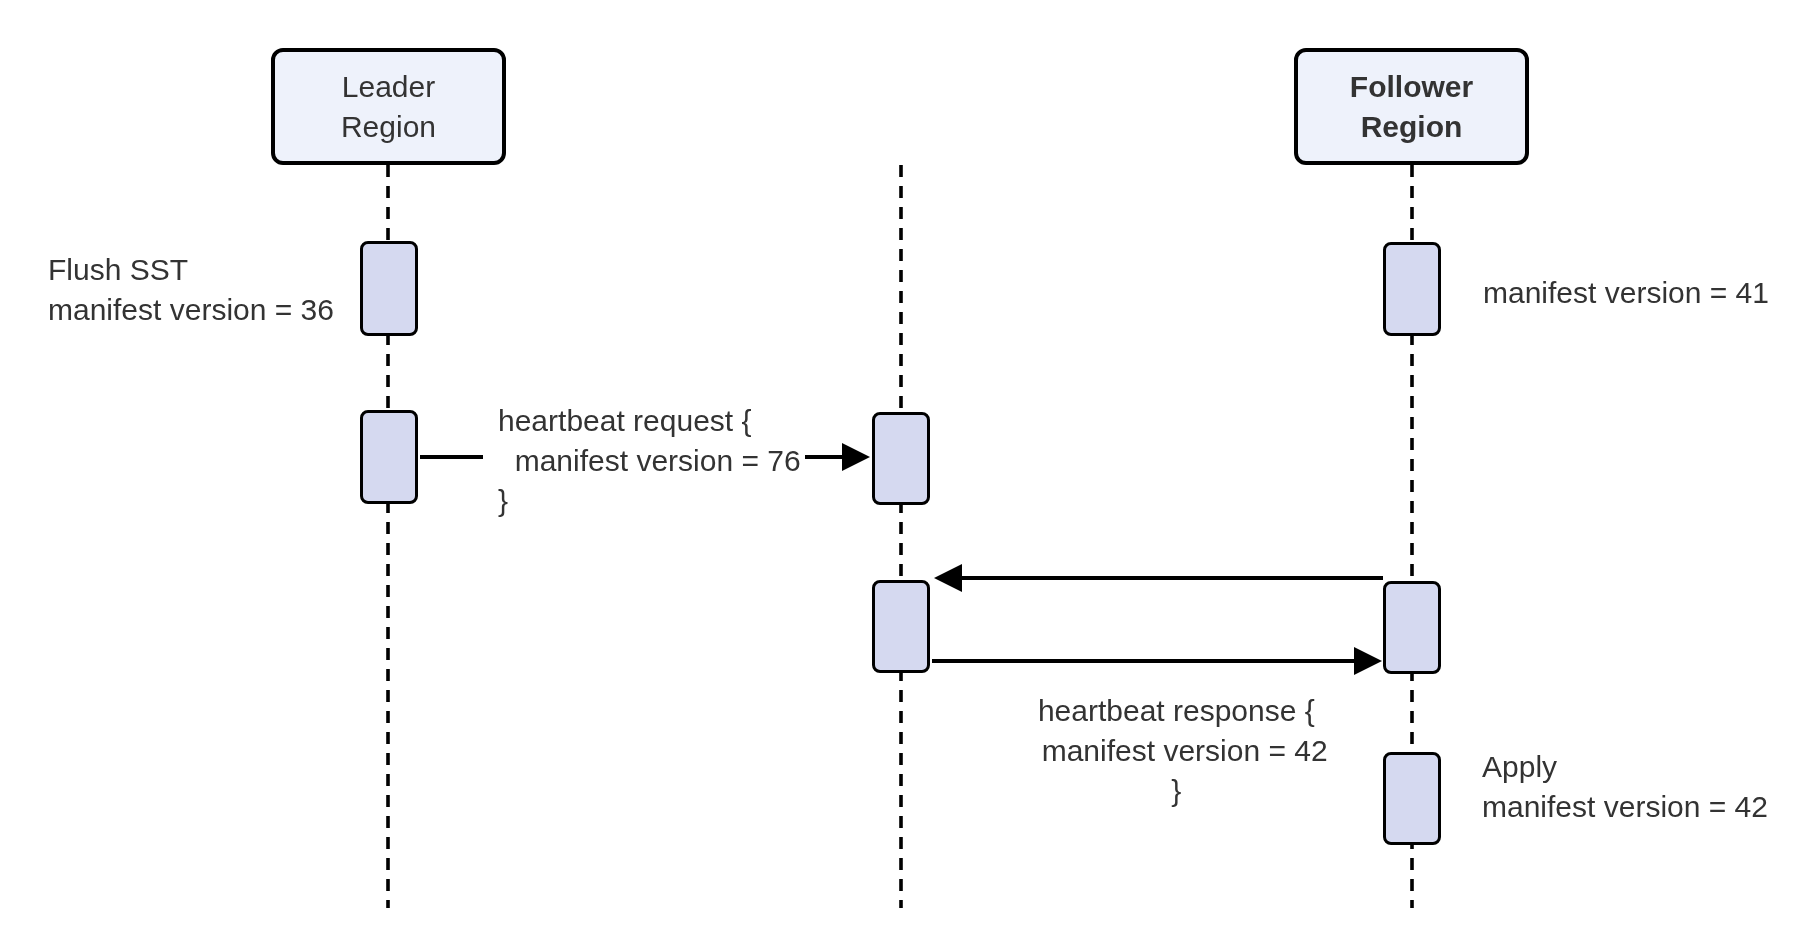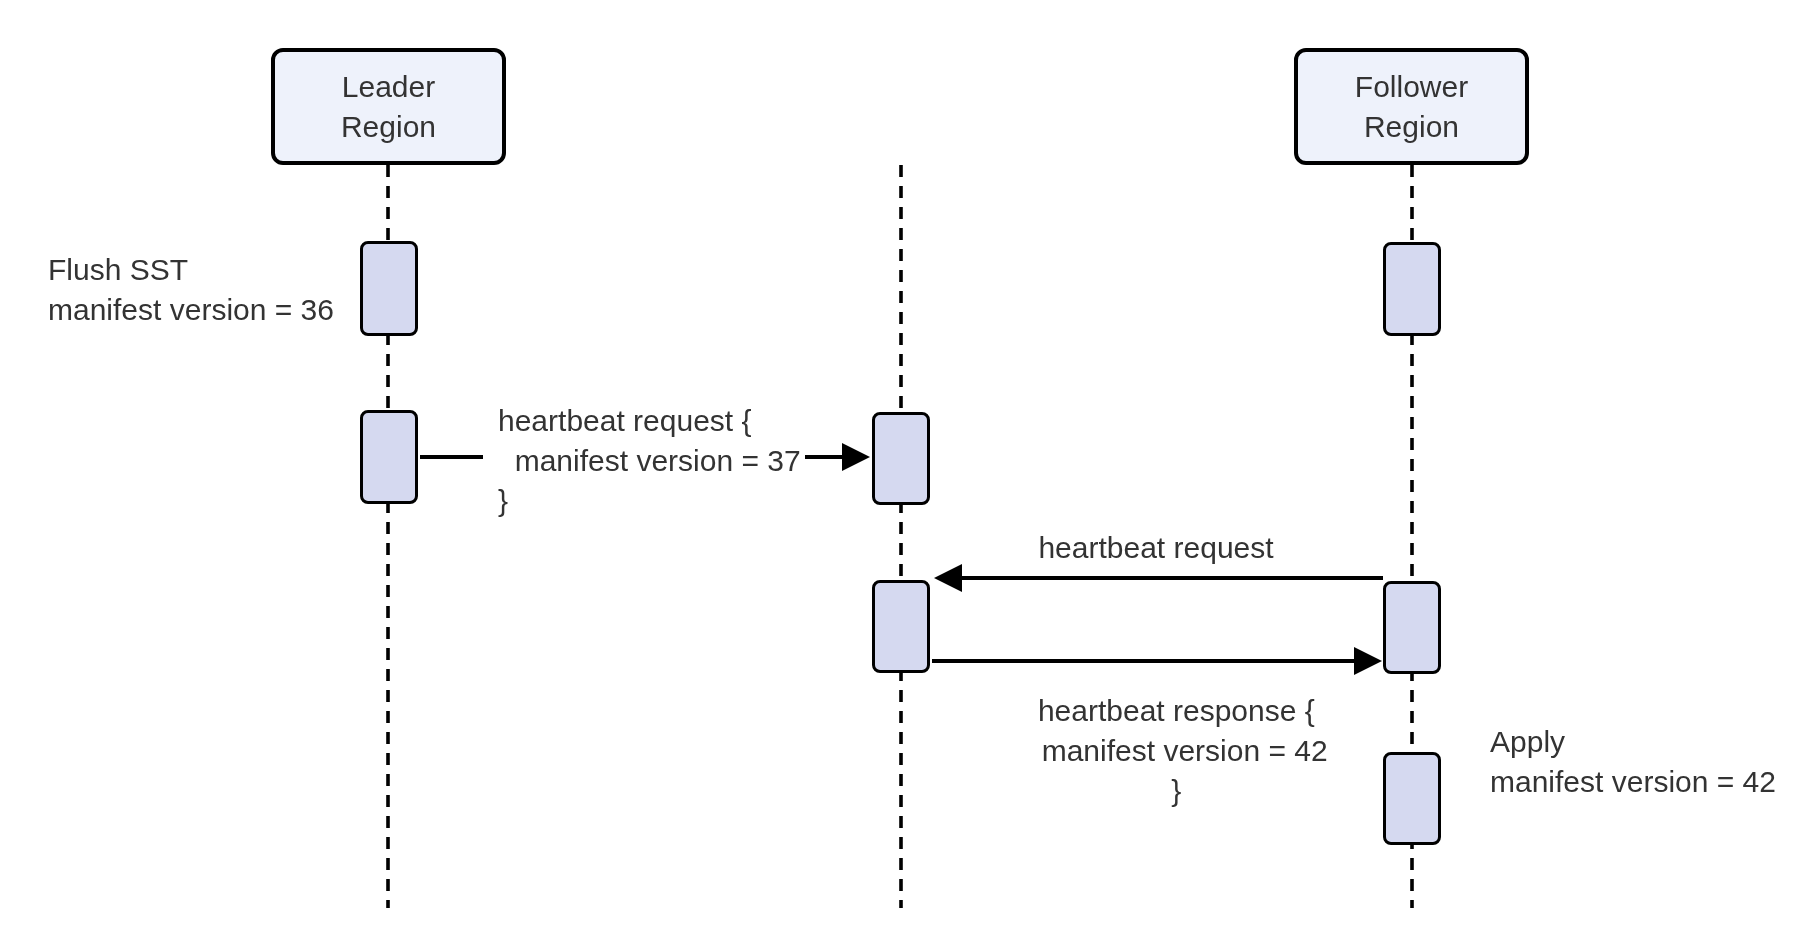--- a/index.html
+++ b/index.html
@@ -59,41 +59,41 @@
 
     <line x1="1383" y1="578" x2="958" y2="578" stroke="var(--stroke)" stroke-width="4.2"></line>
     <polygon points="934,578 962,564 962,592" fill="var(--stroke)"></polygon>
 
     <line x1="932" y1="661" x2="1356" y2="661" stroke="var(--stroke)" stroke-width="4.2"></line>
     <polygon points="1382,661 1354,647 1354,675" fill="var(--stroke)"></polygon>
   </svg>
 
   <div class="actor" style="left:271px;top:48px;">Leader
 Region</div>
-  <div class="actor" style="left:1294px;top:48px;">Follower
+  <div class="actor" style="left:1294px;top:48px;font-weight:bold;">Follower
 Region</div>
 
   <div class="activation" style="left:360px;top:241px;height:95px;"></div>
   <div class="activation" style="left:360px;top:410px;height:94px;"></div>
   <div class="activation" style="left:872px;top:412px;height:93px;"></div>
   <div class="activation" style="left:872px;top:580px;height:93px;"></div>
   <div class="activation" style="left:1383px;top:242px;height:94px;"></div>
   <div class="activation" style="left:1383px;top:581px;height:93px;"></div>
   <div class="activation" style="left:1383px;top:752px;height:93px;"></div>
 
   <div class="label" style="left:48px;top:250px;">Flush SST
 manifest version = 36</div>
 
+  <div class="label" style="left:1483px;top:273px;">manifest version = 41</div>
 
   <div class="label" style="left:498px;top:401px;background:var(--bg);">heartbeat request {
-  manifest version = 37
+  manifest version = 76
 }</div>
 
-  <div class="label centered" style="left:1156px;top:528px;">heartbeat request</div>
 
   <div class="label" style="left:1025px;top:691px;text-align:center;">heartbeat response {
   manifest version = 42
 }</div>
 
-  <div class="label" style="left:1482px;top:722px;margin-left:8px;">Apply
+  <div class="label" style="left:1482px;top:747px;">Apply
 manifest version = 42</div>
 
 </div>
 
 </body></html>

